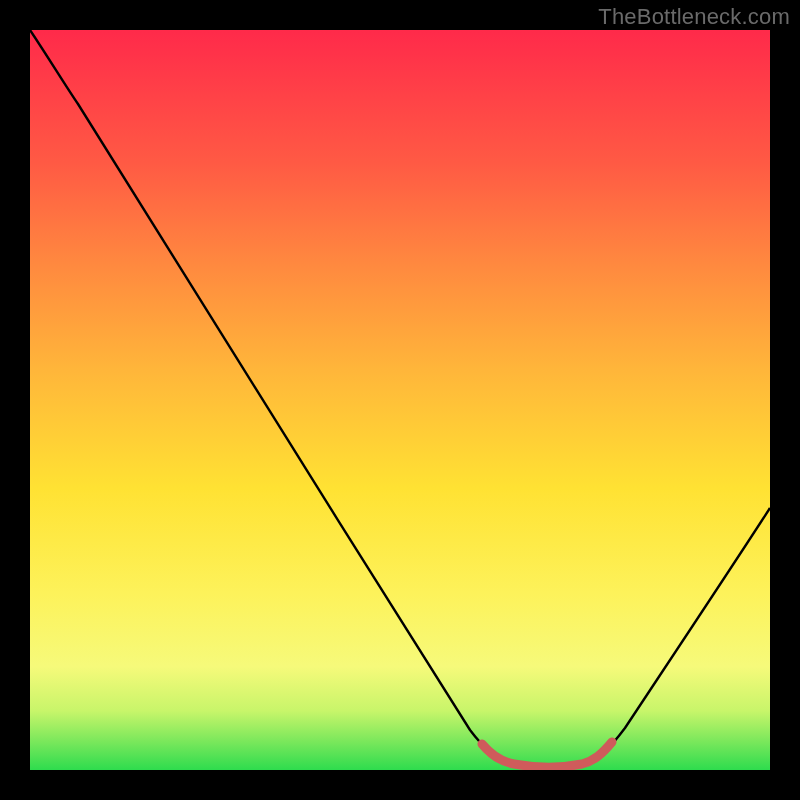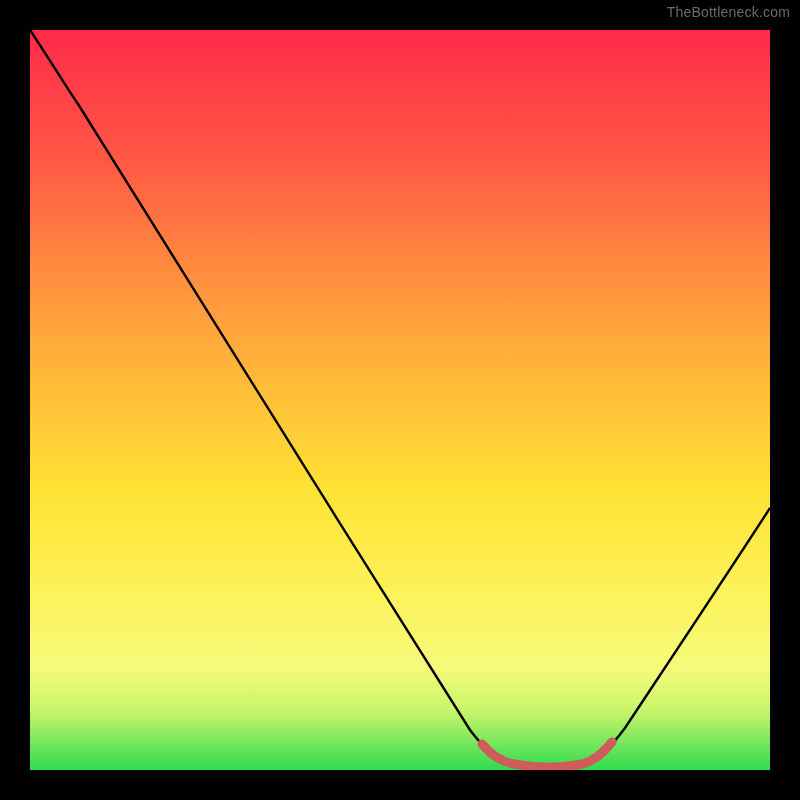--- a/index.html
+++ b/index.html
@@ -35,21 +35,21 @@
       #c8f56a 92%,
       #7de85c 96%,
       #2edc4e 100%
     );
   }
   .watermark {
     position: absolute;
     top: 4px;
     right: 10px;
     color: #6a6a6a;
-    font-size: 14px;
+    font-size: 22px;
     letter-spacing: 0.2px;
     font-weight: 500;
   }
   svg.curve {
     position: absolute;
     left: 0;
     top: 0;
     width: 740px;
     height: 740px;
   }

